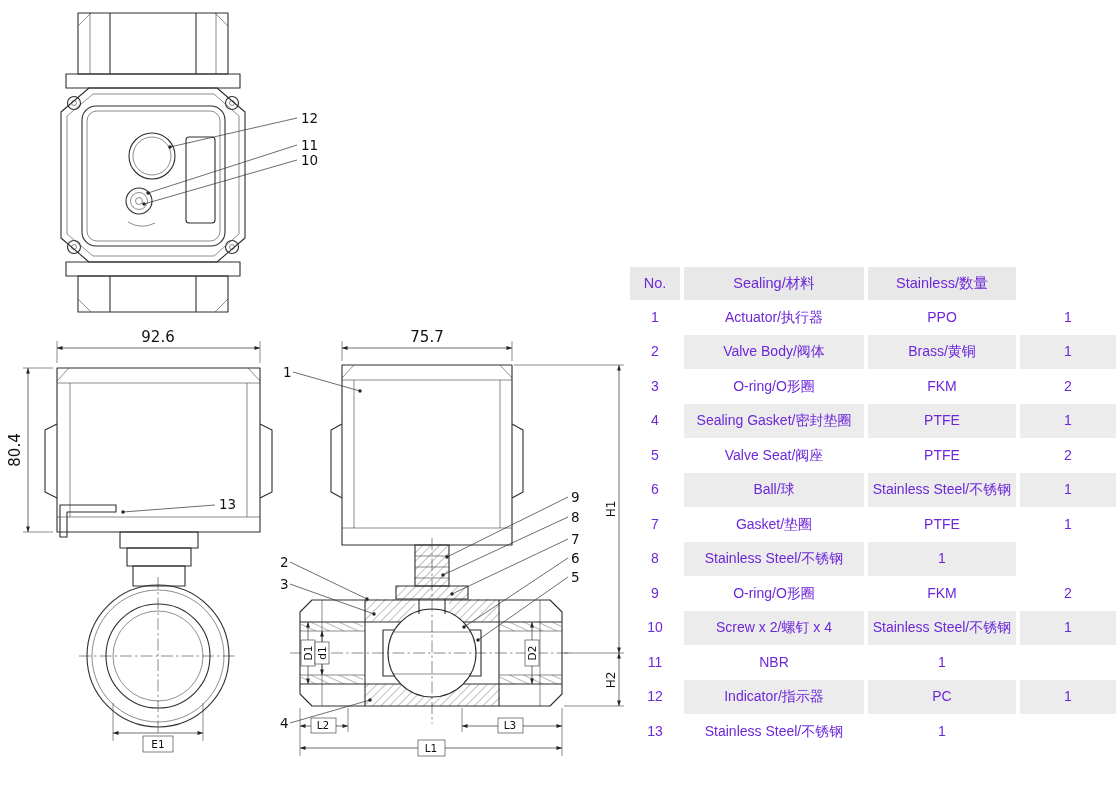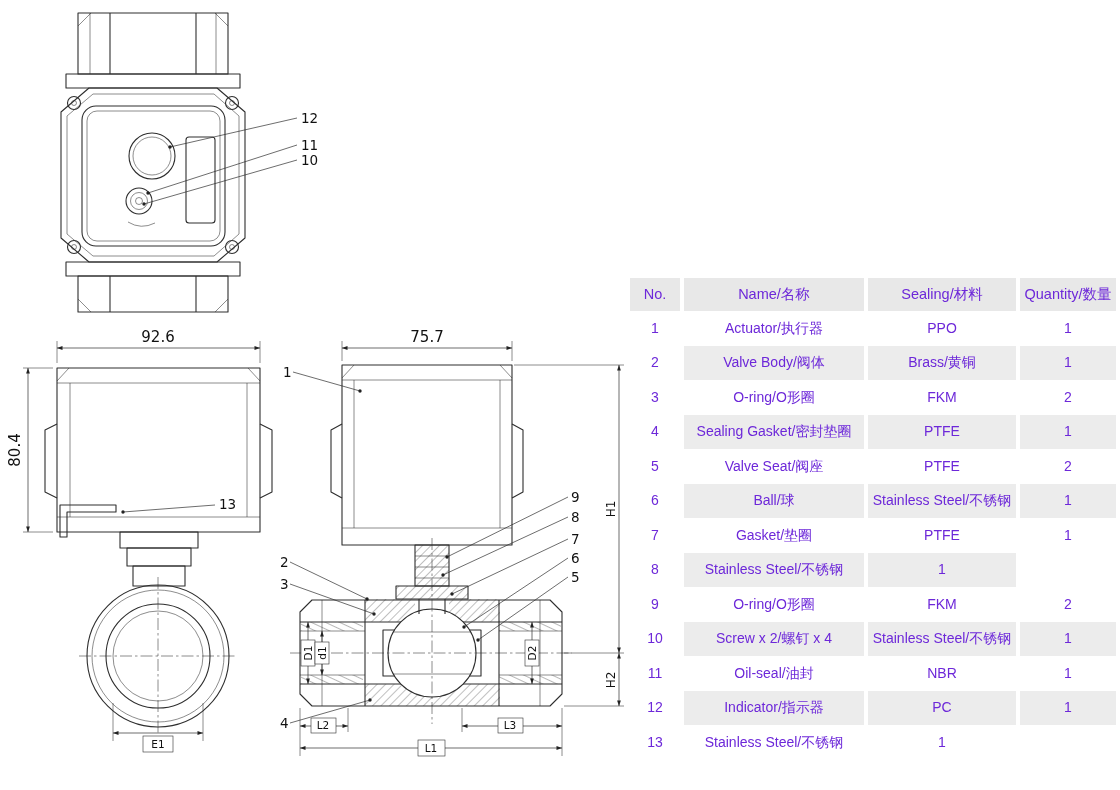--- a/index.html
+++ b/index.html
@@ -15,21 +15,21 @@
   .cl{stroke:#2e2e2e;stroke-width:0.55;fill:none;stroke-dasharray:12 3 2.5 3}
   .dt{fill:#222;stroke:none}
   .bx{fill:#fff;stroke:#2e2e2e;stroke-width:0.6}
   svg text{font-family:"DejaVu Sans",sans-serif;fill:#111}
   .dimtxt{font-size:15px}
   .cotxt{font-size:13.5px}
   .mdtxt{font-size:12px}
   .smtxt{font-size:10.5px}
 
   
-  .parts-table{position:absolute;left:630px;top:278px;width:488px}
+  .parts-table{position:absolute;left:630px;top:267px;width:488px}
   .trow{display:grid;grid-template-columns:50px 180px 148px 96px;column-gap:4px}
   .cell{display:flex;align-items:center;justify-content:center;text-align:center;
         height:34.5px;font-size:14px;line-height:1.1;white-space:nowrap}
   .thead .cell{height:33px;background:#e8e8e8;font-size:14.5px}
   .alt .c-name,.alt .c-mat,.alt .c-qty{background:#ececec}
 </style>
 </head>
 <body>
 
 <div class="stage">
@@ -258,23 +258,22 @@
       <text class="smtxt" transform="rotate(-90 322 653)" x="322" y="657" text-anchor="middle">d1</text>
       <line class="dm" x1="532" y1="622" x2="532" y2="684" marker-start="url(#arr)" marker-end="url(#arr)"></line>
       <rect class="bx" x="525" y="640" width="14" height="26"></rect>
       <text class="smtxt" transform="rotate(-90 532 653)" x="532" y="657" text-anchor="middle">D2</text>
     </g>
   </svg>
 
   <div class="parts-table">
     <div class="trow thead">
       <div class="cell c-no">No.</div>
-      <div class="cell c-name">Name/名称</div>
       <div class="cell c-mat">Sealing/材料</div>
-      <div class="cell c-qty">Quantity/数量</div>
+      <div class="cell c-qty">Stainless/数量</div>
     </div>
 
     <div class="trow">
       <div class="cell c-no">1</div>
       <div class="cell c-name">Actuator/执行器</div>
       <div class="cell c-mat">PPO</div>
       <div class="cell c-qty">1</div>
     </div>
     <div class="trow alt">
       <div class="cell c-no">2</div>
@@ -324,21 +323,20 @@
       <div class="cell c-qty">2</div>
     </div>
     <div class="trow alt">
       <div class="cell c-no">10</div>
       <div class="cell c-name">Screw x 2/螺钉 x 4</div>
       <div class="cell c-mat">Stainless Steel/不锈钢</div>
       <div class="cell c-qty">1</div>
     </div>
     <div class="trow">
       <div class="cell c-no">11</div>
-      <div class="cell c-name">Oil-seal/油封</div>
       <div class="cell c-mat">NBR</div>
       <div class="cell c-qty">1</div>
     </div>
     <div class="trow alt">
       <div class="cell c-no">12</div>
       <div class="cell c-name">Indicator/指示器</div>
       <div class="cell c-mat">PC</div>
       <div class="cell c-qty">1</div>
     </div>
     <div class="trow">

